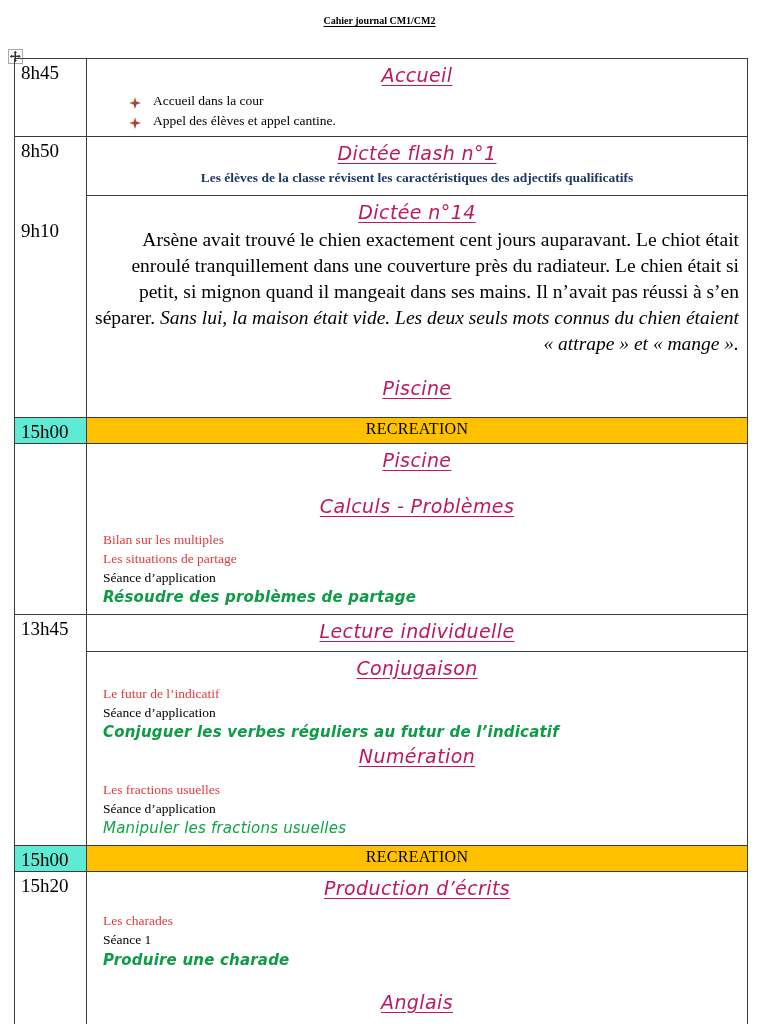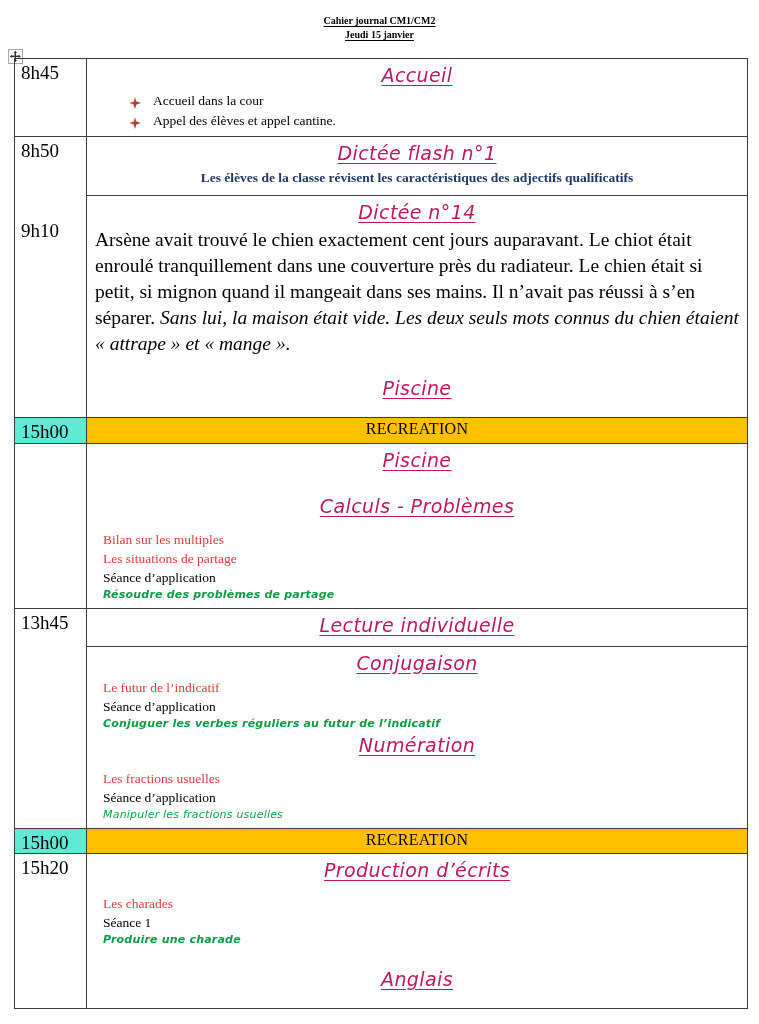--- a/index.html
+++ b/index.html
@@ -105,41 +105,41 @@
     font-size: 13.5px;
     color: #1F3864;
     margin: 3px 0 4px 0;
   }
 
   .dictation {
     font-family: "Liberation Serif", "DejaVu Serif", serif;
     font-size: 19.5px;
     line-height: 1.33;
     color: #000;
-    text-align: left;
+    text-align: right;
     margin: 2px 0 0 0;
   }
   .dictation .ital { font-style: italic; }
 
   .red-line {
     font-family: "Liberation Serif", "DejaVu Serif", serif;
     font-size: 13.5px;
     color: #E03C3C;
     line-height: 1.42;
   }
   .black-line {
     font-family: "Liberation Serif", "DejaVu Serif", serif;
     font-size: 13.5px;
     color: #000;
     line-height: 1.42;
   }
   .green-line {
     font-family: "DejaVu Sans", sans-serif;
     font-style: italic;
-    font-size: 11px;
+    font-size: 15px;
     color: #12A34B;
     line-height: 1.42;
     letter-spacing: 0.2px;
   }
   .green-line.bold { font-weight: 700; color: #0E9B45; }
 
   .bullet-row {
     display: flex;
     align-items: center;
     font-family: "Liberation Serif", "DejaVu Serif", serif;
@@ -173,21 +173,20 @@
   .spacer-sm { height: 8px; }
   .spacer-md { height: 18px; }
 
   .pad-l { padding-left: 8px; }
 </style>
 </head>
 <body>
 
 <div class="doc-header">
   <span class="line">Cahier journal CM1/CM2</span>
-  <span class="line l2">Jeudi 15 janvier</span>
 </div>
 
 <div class="move-handle">
   <svg width="13" height="13" viewBox="0 0 13 13" aria-hidden="true">
     <g fill="#333">
       <rect x="5.6" y="2" width="1.4" height="9"></rect>
       <rect x="2" y="5.6" width="9" height="1.4"></rect>
       <polygon points="6.3,0.8 4.6,3.1 8,3.1"></polygon>
       <polygon points="6.3,12.2 4.6,9.9 8,9.9"></polygon>
       <polygon points="0.8,6.4 3.1,4.7 3.1,8.1"></polygon>

